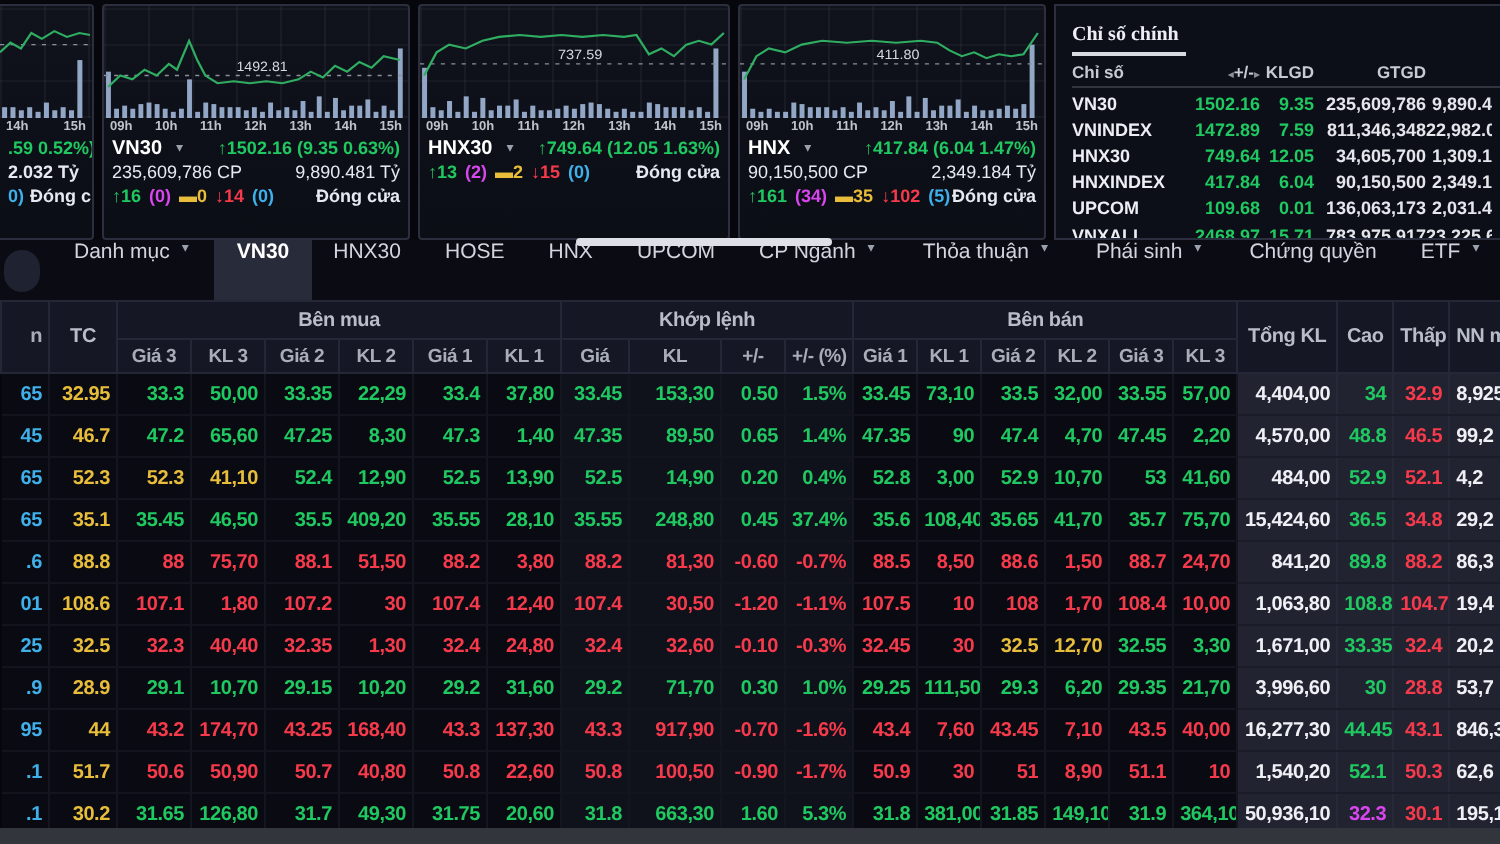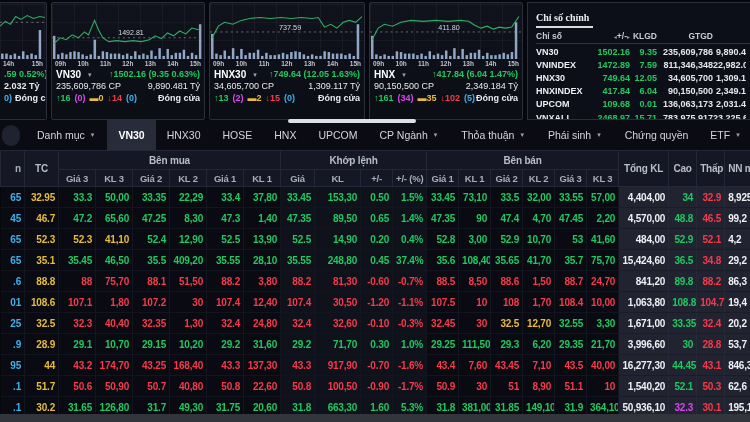--- a/index.html
+++ b/index.html
@@ -37,21 +37,21 @@
   .arrow-s{font-size:6px;color:#8d919c;}
   
   .c-g{color:#1fc860;} .c-r{color:#f63a4b;} .c-y{color:#e7bd3a;} .c-c{color:#3fb0ea;}
   .c-m{color:#d946ef;} .c-w{color:#eef0f5;}
   
   .chart-thumb{position:absolute;left:288px;top:119px;width:128px;height:4px;background:#dde0e6;border-radius:2px;z-index:5;}
   .bottom-scroll{position:absolute;left:0;bottom:0;width:750px;height:8px;background:#33353d;}
   
   .tabbar{position:relative;height:30px;display:flex;align-items:center;background:#0b0c13;padding-left:26px;}
   .tab-pill{position:absolute;left:2px;top:5px;width:18px;height:21px;border-radius:10px;background:#1f2230;}
-  .tab{height:30px;display:flex;align-items:center;gap:3px;padding:0 11px;font-size:10.5px;color:#d2d5dd;cursor:pointer;white-space:nowrap;}
+  .tab{height:30px;display:flex;align-items:flex-start;gap:3px;padding:0 11px;font-size:10.5px;color:#d2d5dd;cursor:pointer;white-space:nowrap;}
   .tab.active{background:#282b39;color:#fff;font-weight:700;}
   
   .table-wrap{width:750px;overflow:hidden;}
   table{border-collapse:collapse;table-layout:fixed;width:780px;font-size:10px;font-weight:700;letter-spacing:-0.2px;}
   th,td{overflow:hidden;white-space:nowrap;padding:0 3px;}
   thead th{background:#151724;color:#b9bdc9;border:1px solid #242737;font-weight:700;}
   thead .gr{height:18px;font-size:10px;}
   thead .sh{height:16px;font-size:9.5px;color:#a9adba;}
   thead .lh{text-align:right;color:#a9adba;}
   thead .nnh{text-align:left;}
@@ -222,24 +222,20 @@
           <span>15h</span>
         </div>
         <div class="info">
           <div class="l1">
             <span class="counts">
               <span class="iname">HNX30</span>
               <span class="chev">▾</span>
             </span>
             <span class="ival c-g">↑749.64 (12.05 1.63%)</span>
           </div>
-          <div class="l2">
-            <span>34,605,700 CP</span>
-            <span>1,309.117 Tỷ</span>
-          </div>
           <div class="l3">
             <span class="counts">
               <span class="c-g">↑13</span>
               <span class="c-m">(2)</span>
               <span class="c-y">▬2</span>
               <span class="c-r">↓15</span>
               <span class="c-c">(0)</span>
             </span>
             <span class="close">Đóng cửa</span>
           </div>

